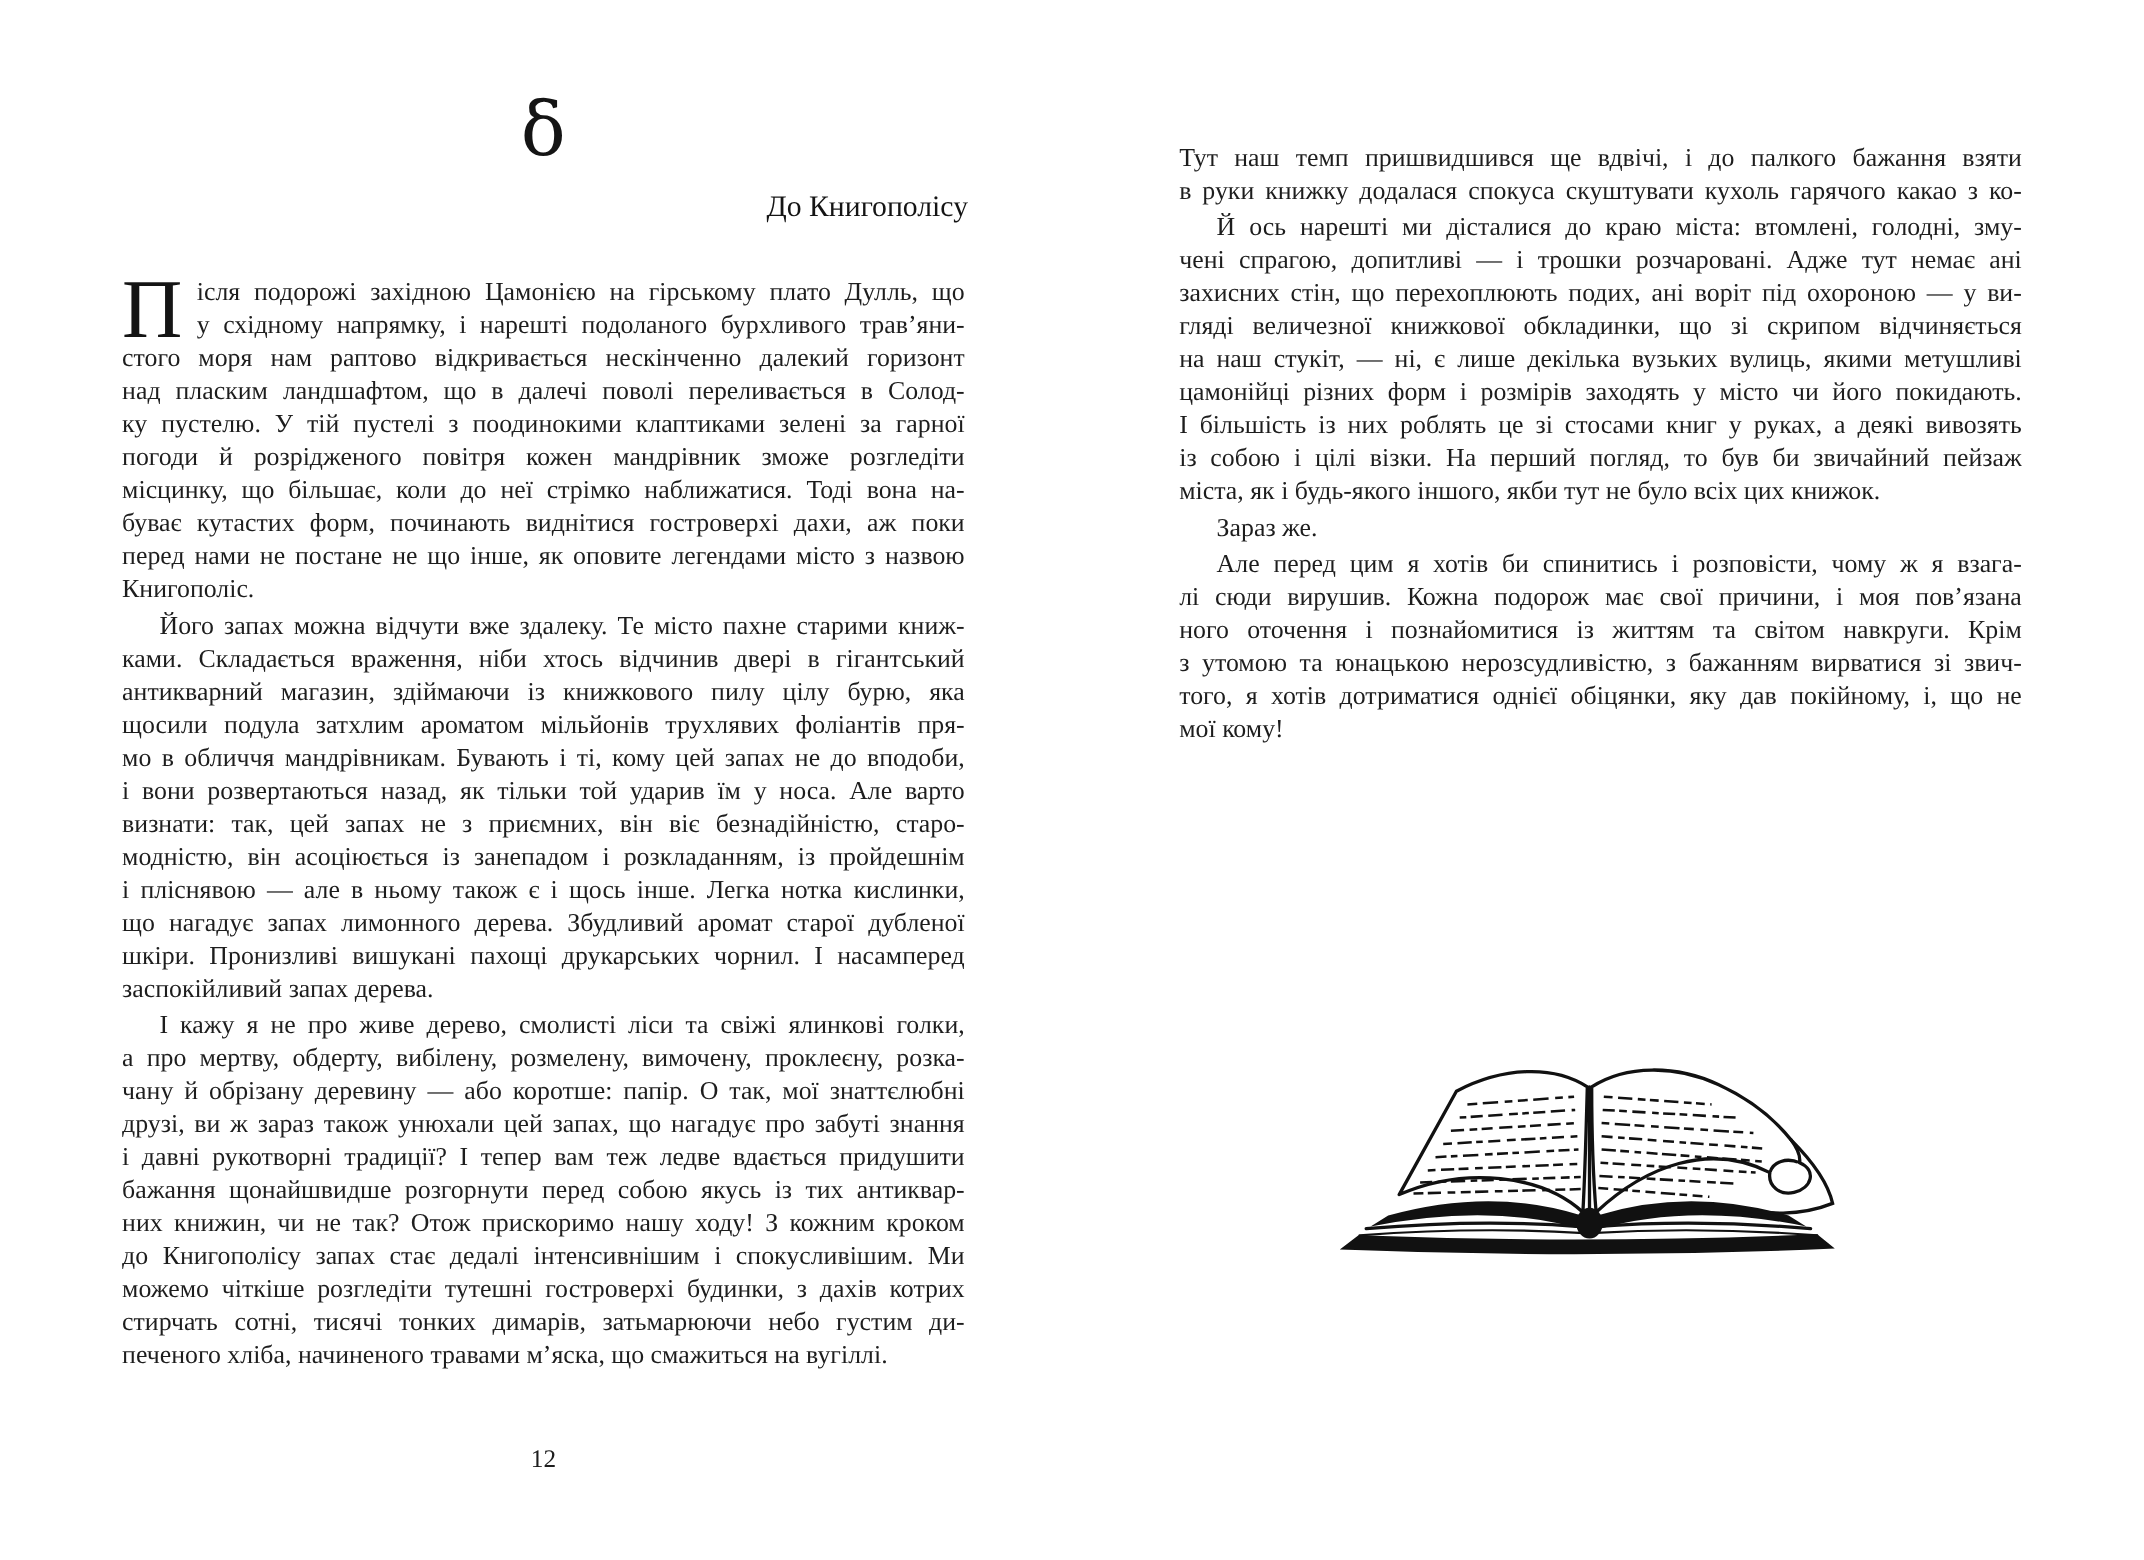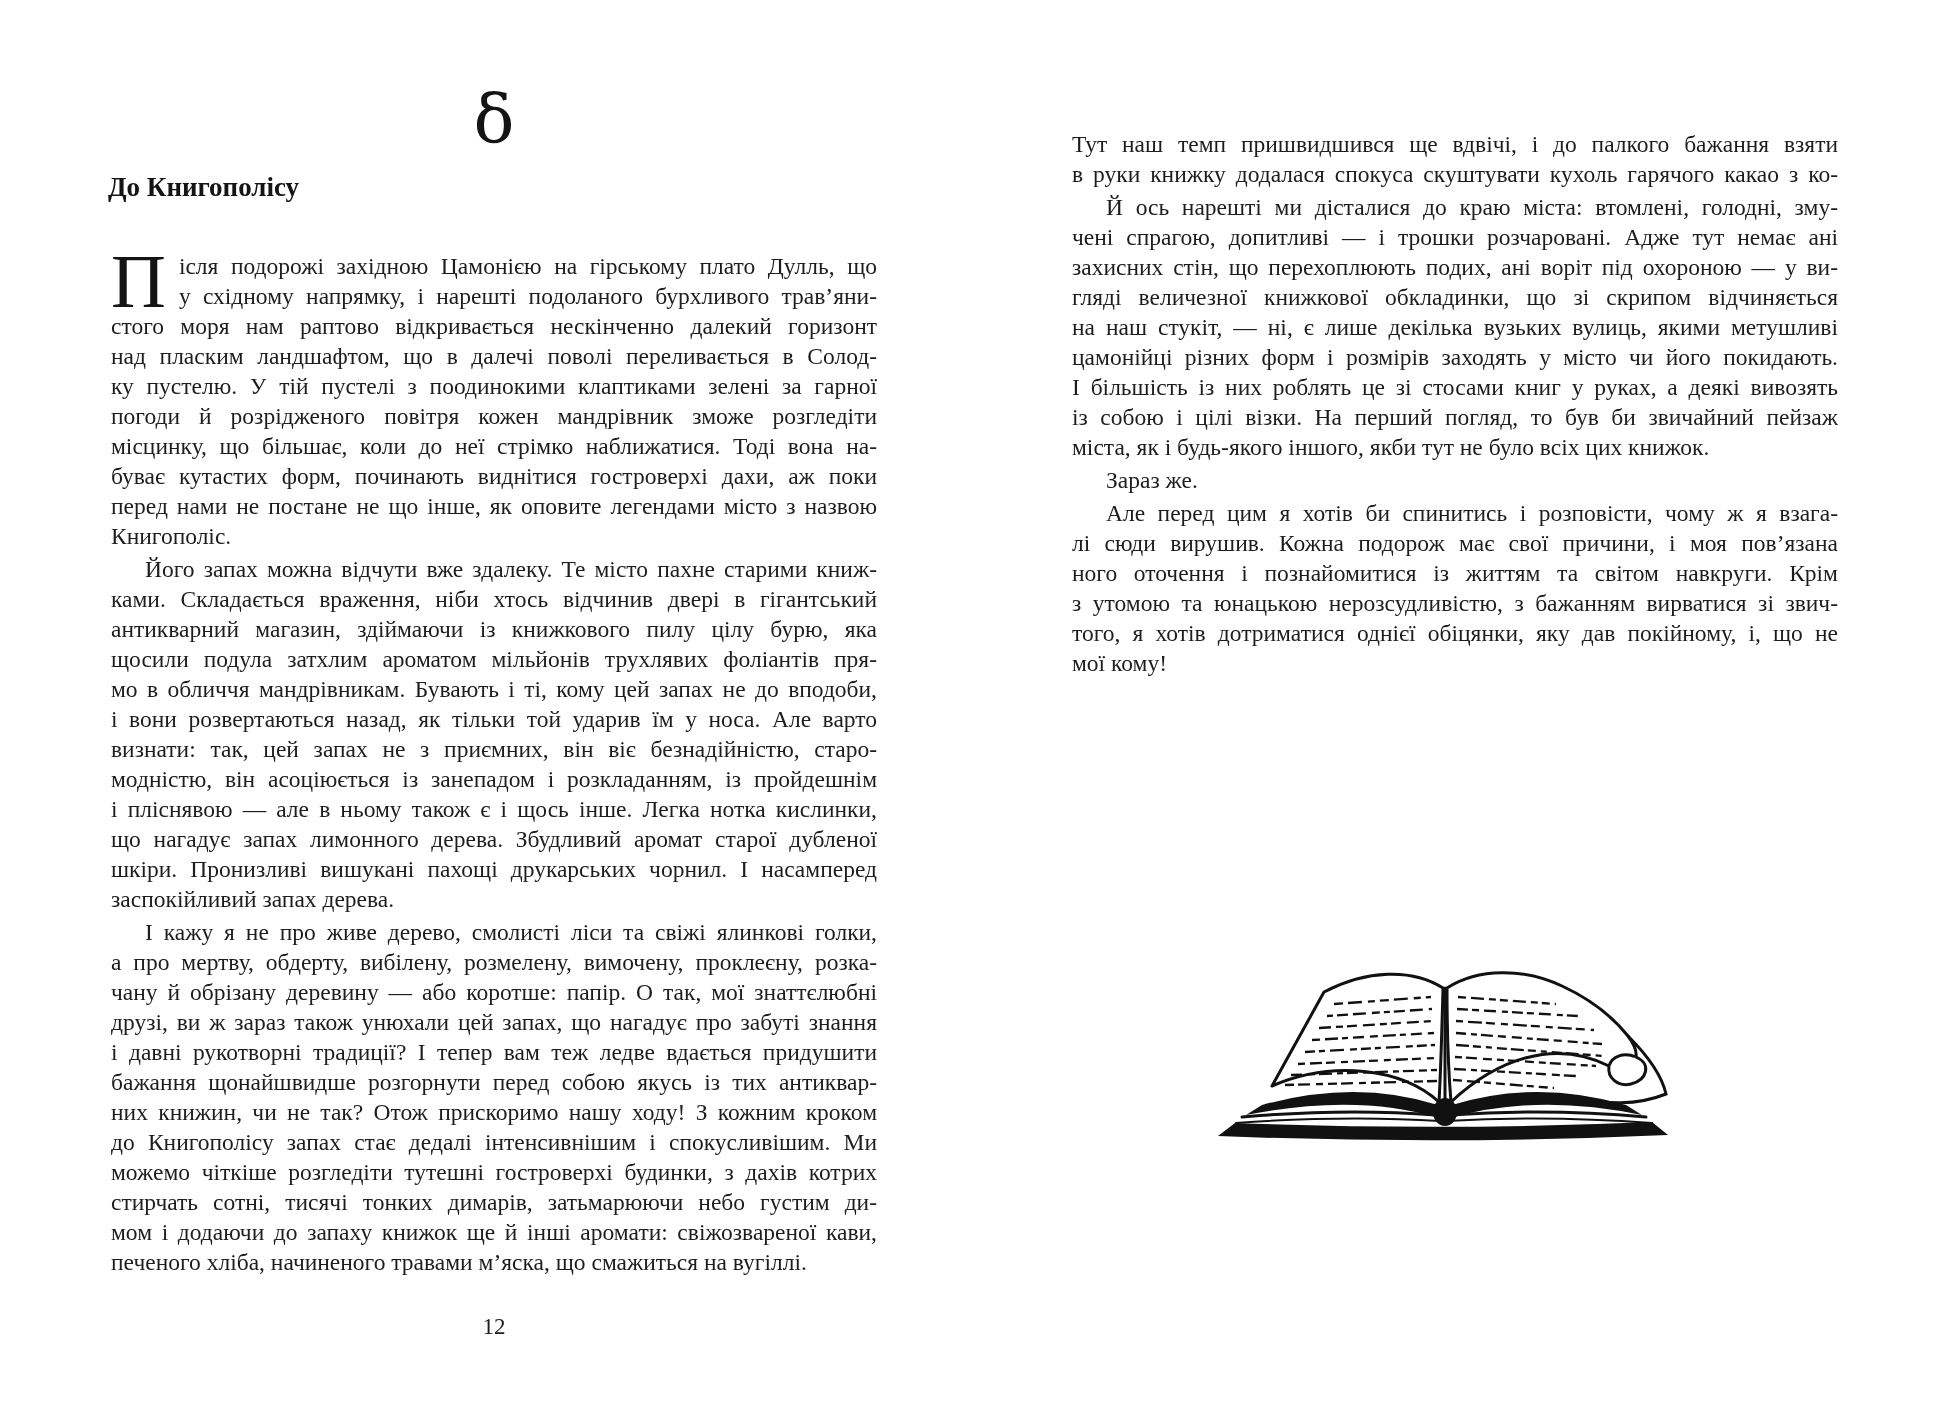--- a/index.html
+++ b/index.html
@@ -7,21 +7,21 @@
     position:relative;width:1949px;height:1418px;background:#ffffff;
     font-family:"Liberation Serif","DejaVu Serif",serif;color:#1d1d1d;overflow:hidden;
   }
   .ornament{
     position:absolute;left:108px;top:82px;width:772px;height:78px;
     text-align:center;font-family:"DejaVu Serif",serif;font-size:68px;line-height:74px;
     font-style:normal;color:#141414;
   }
   .chapter-title{
     position:absolute;left:108px;top:170px;width:772px;margin:0;
-    text-align:left;font-size:27px;font-weight:700;line-height:34px;color:#141414;
+    text-align:right;font-size:27px;font-weight:400;line-height:34px;color:#141414;
   }
   .text-block{position:absolute;width:772px;font-size:23.5px;color:#1d1d1d;}
   .left-text{left:108px;top:248px;}
   .right-text{left:1069px;top:126px;}
   .para{margin:3px;padding:0;}
   .ln{
     height:30px;line-height:30px;overflow:hidden;
     text-align:justify;text-align-last:justify;
   }
   .ln.last{text-align-last:left;}
@@ -77,21 +77,20 @@
           <div class="ln ind" style="">І кажу я не про живе дерево, смолисті ліси та свіжі ялинкові голки,</div>
           <div class="ln" style="">а про мертву, обдерту, вибілену, розмелену, вимочену, проклеєну, розка-</div>
           <div class="ln" style="">чану й обрізану деревину — або коротше: папір. О так, мої знаттєлюбні</div>
           <div class="ln" style="">друзі, ви ж зараз також унюхали цей запах, що нагадує про забуті знання</div>
           <div class="ln" style="">і давні рукотворні традиції? І тепер вам теж ледве вдається придушити</div>
           <div class="ln" style="">бажання щонайшвидше розгорнути перед собою якусь із тих антиквар-</div>
           <div class="ln" style="">них книжин, чи не так? Отож прискоримо нашу ходу! З кожним кроком</div>
           <div class="ln" style="">до Книгополісу запах стає дедалі інтенсивнішим і спокусливішим. Ми</div>
           <div class="ln" style="">можемо чіткіше розгледіти тутешні гостроверхі будинки, з дахів котрих</div>
           <div class="ln" style="">стирчать сотні, тисячі тонких димарів, затьмарюючи небо густим ди-</div>
-          <div class="ln" style="">мом і додаючи до запаху книжок ще й інші аромати: свіжозвареної кави,</div>
           <div class="ln last" style="">печеного хліба, начиненого травами м’яска, що смажиться на вугіллі.</div>
         </div>
       </div>
     <div class="folio">12</div>
   </section>
 
   <section>
     <div class="text-block right-text" id="right-text">
         <div class="para">
           <div class="ln" style="">Тут наш темп пришвидшився ще вдвічі, і до палкого бажання взяти</div>

